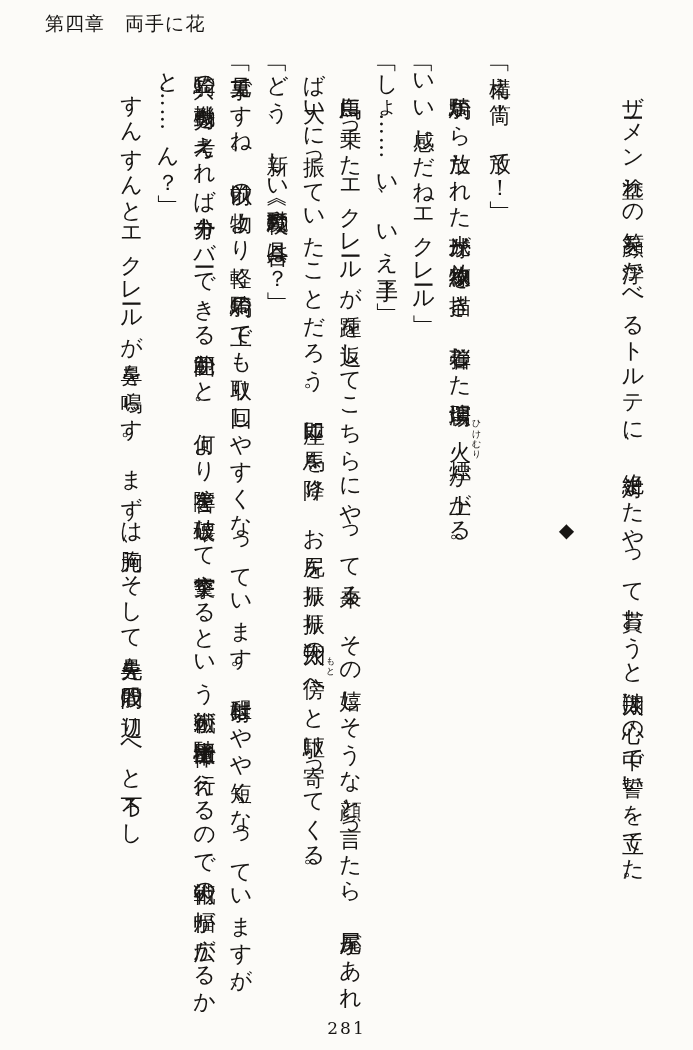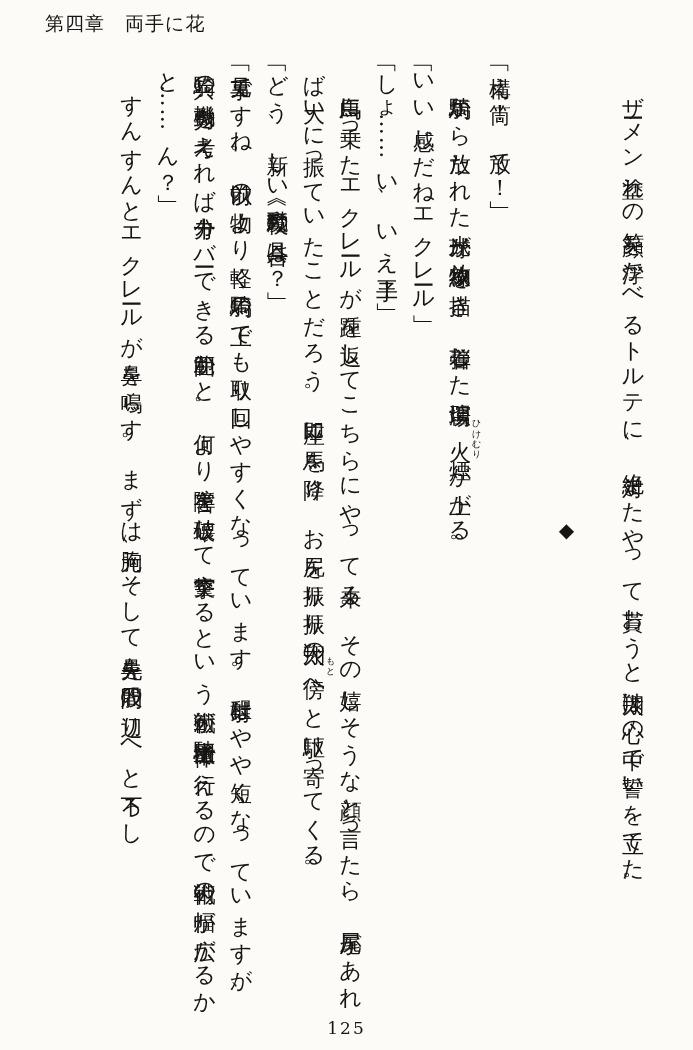--- a/index.html
+++ b/index.html
@@ -73,14 +73,14 @@
       <p class="dialogue">「構え筒！　放て！」</p>
       <p class="narration">騎馬から放たれた光球が放物線を描き、着弾した演習場に<ruby>火煙<rt>ひけむり</rt></ruby>が上がる。</p>
       <p class="dialogue">「いい感じだねエクレール」</p>
       <p class="dialogue">「しょ……い、いえ王子！」</p>
       <p class="narration">白馬に乗ったエクレールが踵を返してこちらにやって来る。その嬉しそうな顔と言ったら、尻尾があれば大いに振っていたことだろう。即座に馬を降り、お尻を振り振り翔太の<ruby>傍<rt>もと</rt></ruby>へと駆け寄ってくる。</p>
       <p class="dialogue">「どう、新しい《魔動杖》の具合は？」</p>
       <p class="dialogue">「見事ですね。以前の物より軽く騎馬の上でも取り回しやすくなっています。射程はやや短くなっていますが、騎兵の機動力を考えれば十分カバーできる範囲かと。何より障害を破壊して突撃するという戦術が騎士団単体で行えるので戦術の幅が広がるかと……ん？」</p>
       <p class="narration">すんすんとエクレールが鼻を鳴らす。まずは胸元、そして鼻先を股間の辺りへと下ろし</p>
     </div>
 
-  <div class="page-number">125</div>
+  <div class="page-number">281</div>
 </div>
 
 </body></html>

